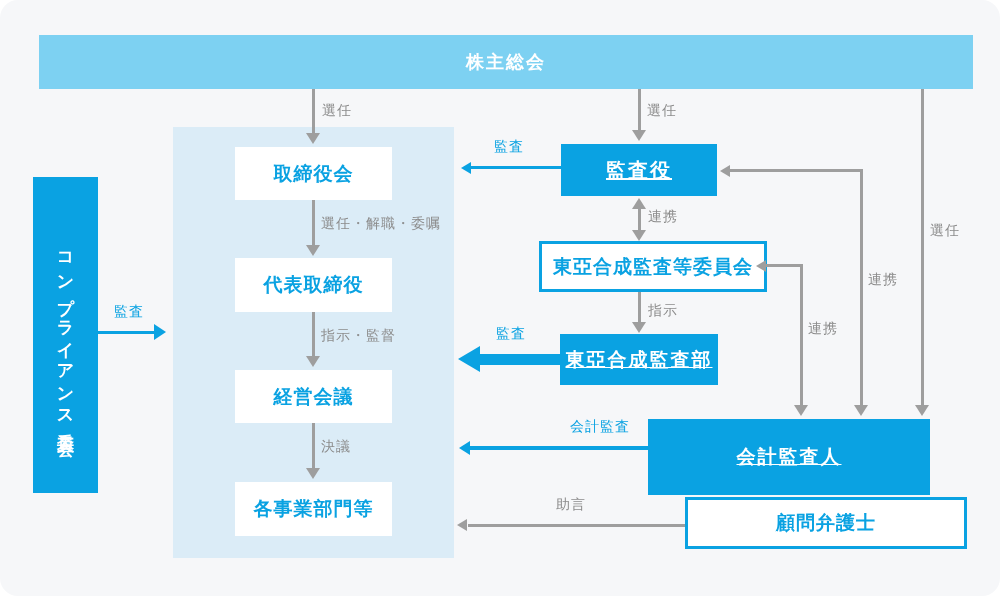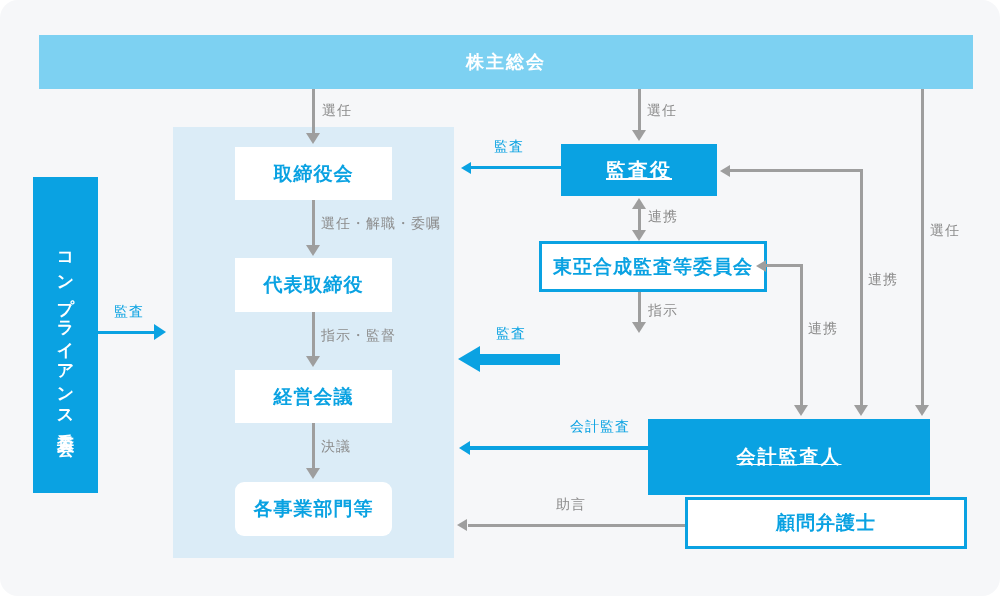--- a/index.html
+++ b/index.html
@@ -85,24 +85,25 @@
 
   <div class="node compliance">
     <span>コンプライアンス委員会</span>
   </div>
 
   <div class="panel"></div>
 
   <div class="node whitebox" style="left:235px;top:147px;width:157px;height:53px;">取締役会</div>
   <div class="node whitebox" style="left:235px;top:258px;width:157px;height:54px;">代表取締役</div>
   <div class="node whitebox" style="left:235px;top:370px;width:157px;height:53px;">経営会議</div>
-  <div class="node whitebox" style="left:235px;top:482px;width:157px;height:54px;border-radius:9px;">各事業部門等</div>
+  <div class="node whitebox" style="left:235px;top:482px;width:157px;height:54px;">各事業部門等</div>
 
   <div class="node bluebox" style="left:561px;top:144px;width:156px;height:52px;font-size:20px;">監査役</div>
   <div class="node outlinebox" style="left:524px;top:241px;width:228px;height:51px;margin-left:15px;">東亞合成監査等委員会</div>
+  <div class="node bluebox" style="left:560px;top:334px;width:158px;height:51px;">東亞合成監査部</div>
   <div class="node bluebox" style="left:648px;top:419px;width:282px;height:76px;">会計監査人</div>
   <div class="node outlinebox" style="left:685px;top:497px;width:282px;height:52px;">顧問弁護士</div>
 
   <div class="shaft-v" style="left:312px;top:89px;height:45px;"></div>
   <div class="head head-down" style="left:306px;top:133px;"></div>
   <span class="edge-label" style="left:322px;top:102px;">選任</span>
 
   <div class="shaft-v" style="left:638px;top:89px;height:42px;"></div>
   <div class="head head-down" style="left:632px;top:130px;"></div>
   <span class="edge-label" style="left:647px;top:102px;">選任</span>

